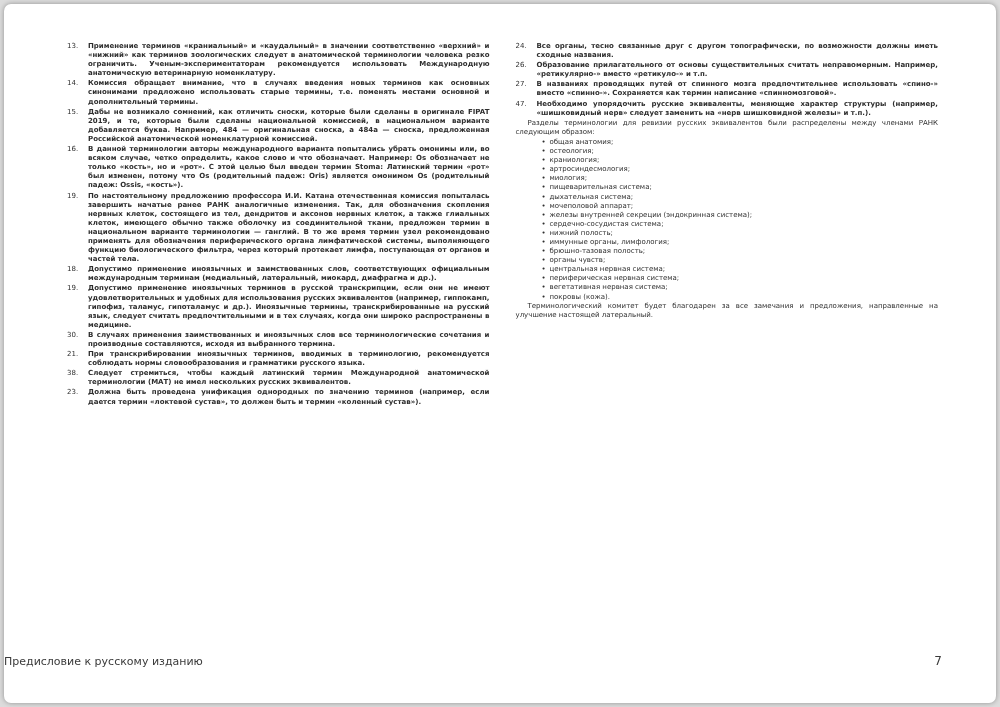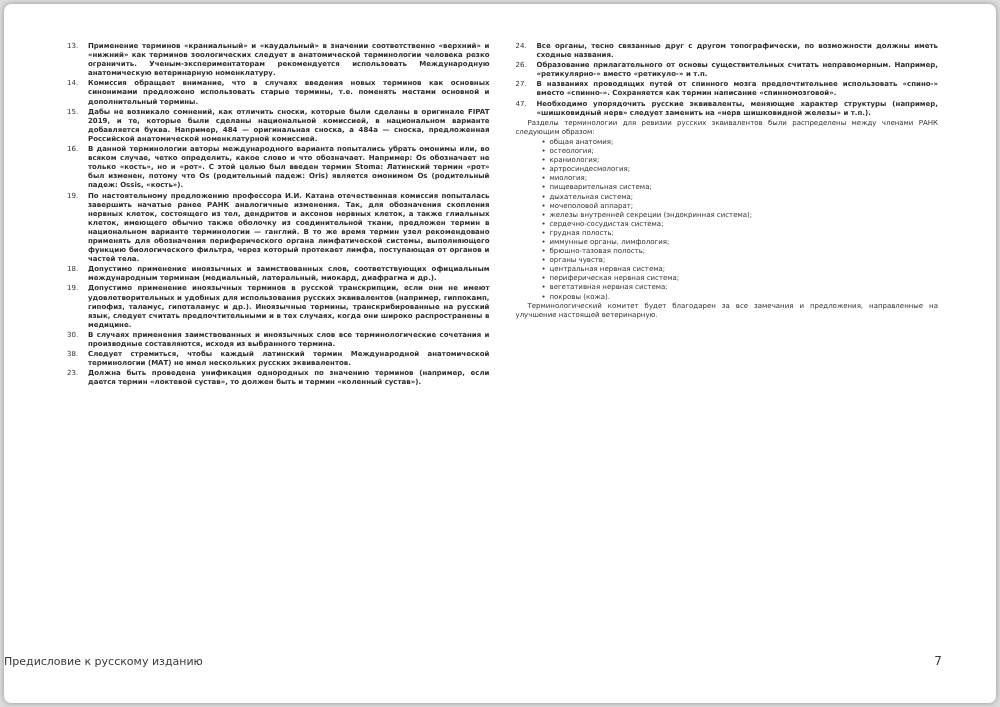--- a/index.html
+++ b/index.html
@@ -110,20 +110,24 @@
       </div>
       <div class="item">
         <span class="num">19.</span>
         <span class="txt">Допустимо применение иноязычных терминов в русской транскрипции, если они не имеют удовлетворительных и удобных для использования русских эквивалентов (например, гиппокамп, гипофиз, таламус, гипоталамус и др.). Иноязычные термины, транскрибированные на русский язык, следует считать предпочтительными и в тех случаях, когда они широко распространены в медицине.</span>
       </div>
       <div class="item">
         <span class="num">30.</span>
         <span class="txt">В случаях применения заимствованных и иноязычных слов все терминологические сочетания и производные составляются, исходя из выбранного термина.</span>
       </div>
       <div class="item">
+        <span class="num">21.</span>
+        <span class="txt">При транскрибировании иноязычных терминов, вводимых в терминологию, рекомендуется соблюдать нормы словообразования и грамматики русского языка.</span>
+      </div>
+      <div class="item">
         <span class="num">38.</span>
         <span class="txt">Следует стремиться, чтобы каждый латинский термин Международной анатомической терминологии (МАТ) не имел нескольких русских эквивалентов.</span>
       </div>
       <div class="item">
         <span class="num">23.</span>
         <span class="txt">Должна быть проведена унификация однородных по значению терминов (например, если дается термин «локтевой сустав», то должен быть и термин «коленный сустав»).</span>
       </div>
     </div>
 
     <div class="col">
@@ -182,21 +186,21 @@
         <div class="bullet">
           <span class="dot">•</span>
           <span>железы внутренней секреции (эндокринная система);</span>
         </div>
         <div class="bullet">
           <span class="dot">•</span>
           <span>сердечно-сосудистая система;</span>
         </div>
         <div class="bullet">
           <span class="dot">•</span>
-          <span>грудная полость;</span>
+          <span>нижний полость;</span>
         </div>
         <div class="bullet">
           <span class="dot">•</span>
           <span>иммунные органы, лимфология;</span>
         </div>
         <div class="bullet">
           <span class="dot">•</span>
           <span>брюшно-тазовая полость;</span>
         </div>
         <div class="bullet">
@@ -214,21 +218,21 @@
         <div class="bullet">
           <span class="dot">•</span>
           <span>вегетативная нервная система;</span>
         </div>
         <div class="bullet">
           <span class="dot">•</span>
           <span>покровы (кожа).</span>
         </div>
       </div>
 
-      <div class="para">Терминологический комитет будет благодарен за все замечания и предложения, направленные на улучшение настоящей ветеринарную.</div>
+      <div class="para">Терминологический комитет будет благодарен за все замечания и предложения, направленные на улучшение настоящей латеральный.</div>
     </div>
 
   </div>
 
   <div class="footer">
     <div class="footer-title">Предисловие к русскому изданию</div>
     <div class="page-num">7</div>
   </div>
 </div>
 

